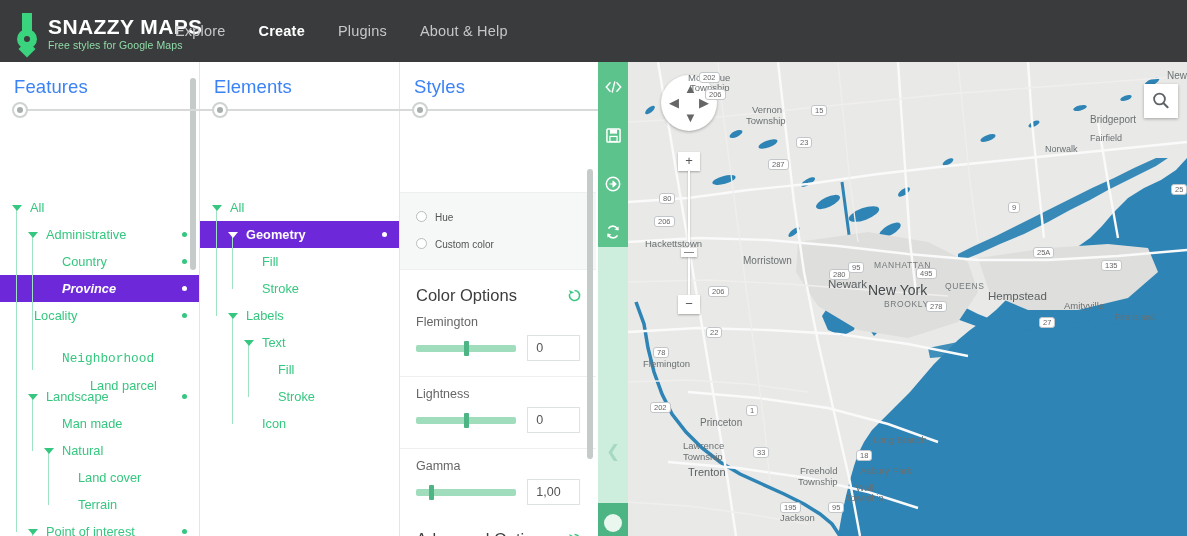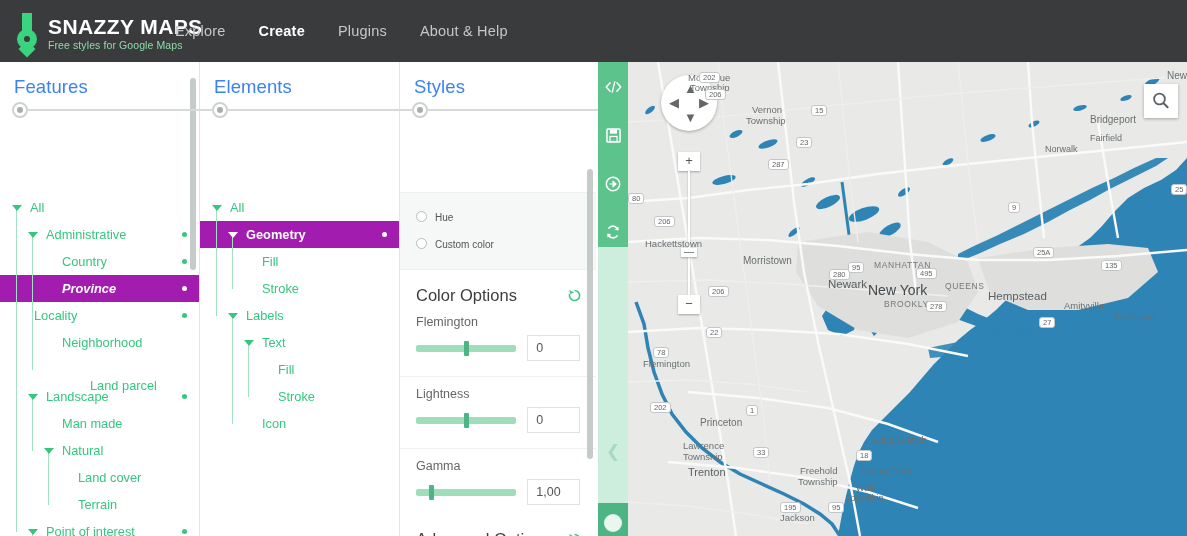--- a/index.html
+++ b/index.html
@@ -96,21 +96,21 @@
   
   .tree{
     position:absolute; top:132px; left:0; width:100%; bottom:0;
     overflow:hidden;
   }
   .trow{
     position:relative; height:27px; line-height:27px; font-size:12.8px;
     color:#35c77f; cursor:pointer; white-space:nowrap;
   }
   .trow .lbl{ position:relative; z-index:2; }
-  .trow.sel{ background:#a21caf; color:#fff; font-weight:bold; }
+  .trow.sel{ background:#6d28d9; color:#fff; font-weight:bold; }
   .trow .caret{
     position:absolute; width:0;height:0;
     border-left:5px solid transparent; border-right:5px solid transparent;
     border-top:6px solid #35c77f; top:11px; z-index:2;
   }
   .trow.sel .caret{ border-top-color:#fff; }
   .trow .dot{
     position:absolute; right:12px; top:11px; width:5px; height:5px; border-radius:50%;
     background:#35c77f; z-index:2;
   }
@@ -272,21 +272,21 @@
       <div class="guide" style="left: 16px; top: 14px; height: 324px;"></div>
       <div class="guide" style="left: 32px; top: 41px; height: 135px;"></div>
       <div class="guide" style="left: 32px; top: 203px; height: 54px;"></div>
       <div class="guide" style="left: 32px; top: 338px; height: 54px;"></div>
       <div class="guide" style="left: 48px; top: 257px; height: 54px;"></div>
       <div class="trow" style="top: 0px;"><span class="caret" style="left: 12px;"></span><span class="lbl" style="margin-left: 30px;">All</span></div>
       <div class="trow" style="top: 0px;"><span class="caret" style="left: 28px;"></span><span class="lbl" style="margin-left: 46px;">Administrative</span><span class="dot"></span></div>
       <div class="trow" style="top: 0px;"><span class="lbl" style="margin-left: 62px;">Country</span><span class="dot"></span></div>
       <div class="trow sel" style="top: 0px; font-style: italic;"><span class="lbl" style="margin-left: 62px;">Province</span><span class="dot"></span></div>
       <div class="trow" style="top: 0px;"><span class="lbl" style="margin-left: 34px;">Locality</span><span class="dot"></span></div>
-      <div class="trow" style="top: 0px;"><span class="lbl" style="margin-left: 62px;">Neighborhood</span></div>
+      <div class="trow" style="top: 16px; font-family: Liberation Mono, monospace;"><span class="lbl" style="margin-left: 62px;">Neighborhood</span></div>
       <div class="trow" style="top: 16px; margin-left: 28px;"><span class="lbl" style="margin-left: 62px;">Land parcel</span></div>
       <div class="trow" style="top: 0px;"><span class="caret" style="left: 28px;"></span><span class="lbl" style="margin-left: 46px;">Landscape</span><span class="dot"></span></div>
       <div class="trow" style="top: 0px;"><span class="lbl" style="margin-left: 62px;">Man made</span></div>
       <div class="trow" style="top: 0px;"><span class="caret" style="left: 44px;"></span><span class="lbl" style="margin-left: 62px;">Natural</span></div>
       <div class="trow" style="top: 0px;"><span class="lbl" style="margin-left: 78px;">Land cover</span></div>
       <div class="trow" style="top: 0px;"><span class="lbl" style="margin-left: 78px;">Terrain</span></div>
       <div class="trow" style="top: 0px;"><span class="caret" style="left: 28px;"></span><span class="lbl" style="margin-left: 46px;">Point of interest</span><span class="dot"></span></div>
     </div>
   <div class="sbar" id="sb-features" style="right:3px; top:16px; height:192px;"></div>
 </div>
@@ -547,21 +547,21 @@
       <div class="maplabel" style="left: 232px; top: 403px; font-size: 9.5px; color: rgb(106, 112, 114);">Asbury Park</div>
       <div class="maplabel" style="left: 228px; top: 421px; font-size: 9px; color: rgb(106, 112, 114);">Wall</div>
       <div class="maplabel" style="left: 218px; top: 431px; font-size: 9px; color: rgb(106, 112, 114);">Township</div>
       <div class="maplabel" style="left: 152px; top: 450px; font-size: 9.5px; color: rgb(106, 112, 114);">Jackson</div>
       <div class="shield" style="left: 77px; top: 27px;">206</div>
       <div class="shield" style="left: 71px; top: 10px;">202</div>
       <div class="shield" style="left: 183px; top: 43px;">15</div>
       <div class="shield" style="left: 168px; top: 75px;">23</div>
       <div class="shield" style="left: 140px; top: 97px;">287</div>
       <div class="shield" style="left: 26px; top: 154px;">206</div>
-      <div class="shield" style="left: 0; top: 131px;">80</div>
+      <div class="shield" style="left: 31px; top: 131px;">80</div>
       <div class="shield" style="left: 80px; top: 224px;">206</div>
       <div class="shield" style="left: 78px; top: 265px;">22</div>
       <div class="shield" style="left: 25px; top: 285px;">78</div>
       <div class="shield" style="left: 22px; top: 340px;">202</div>
       <div class="shield" style="left: 118px; top: 343px;">1</div>
       <div class="shield" style="left: 125px; top: 385px;">33</div>
       <div class="shield" style="left: 228px; top: 388px;">18</div>
       <div class="shield" style="left: 201px; top: 207px;">280</div>
       <div class="shield" style="left: 220px; top: 200px;">95</div>
       <div class="shield" style="left: 288px; top: 206px;">495</div>

